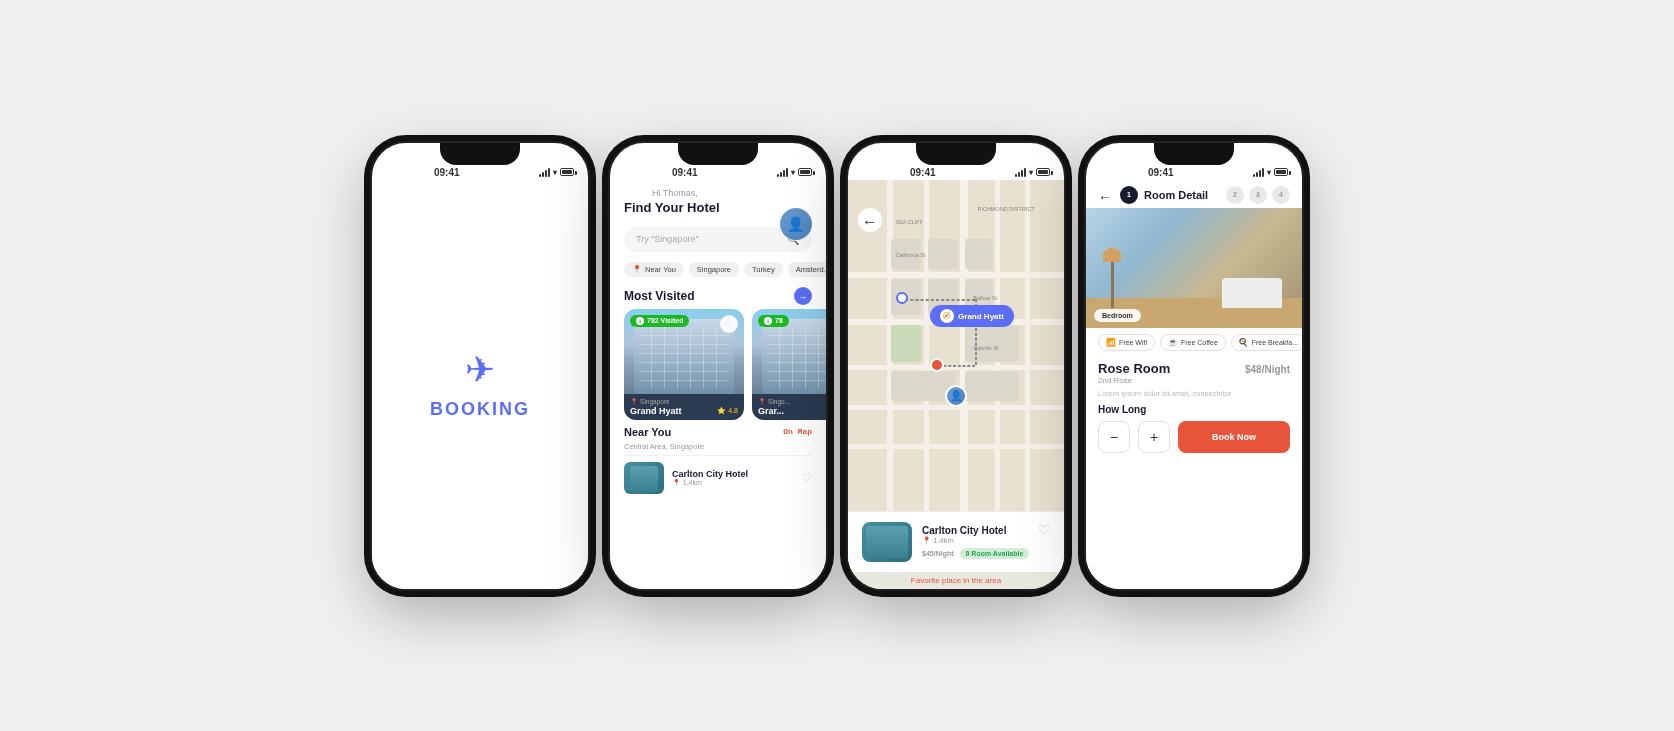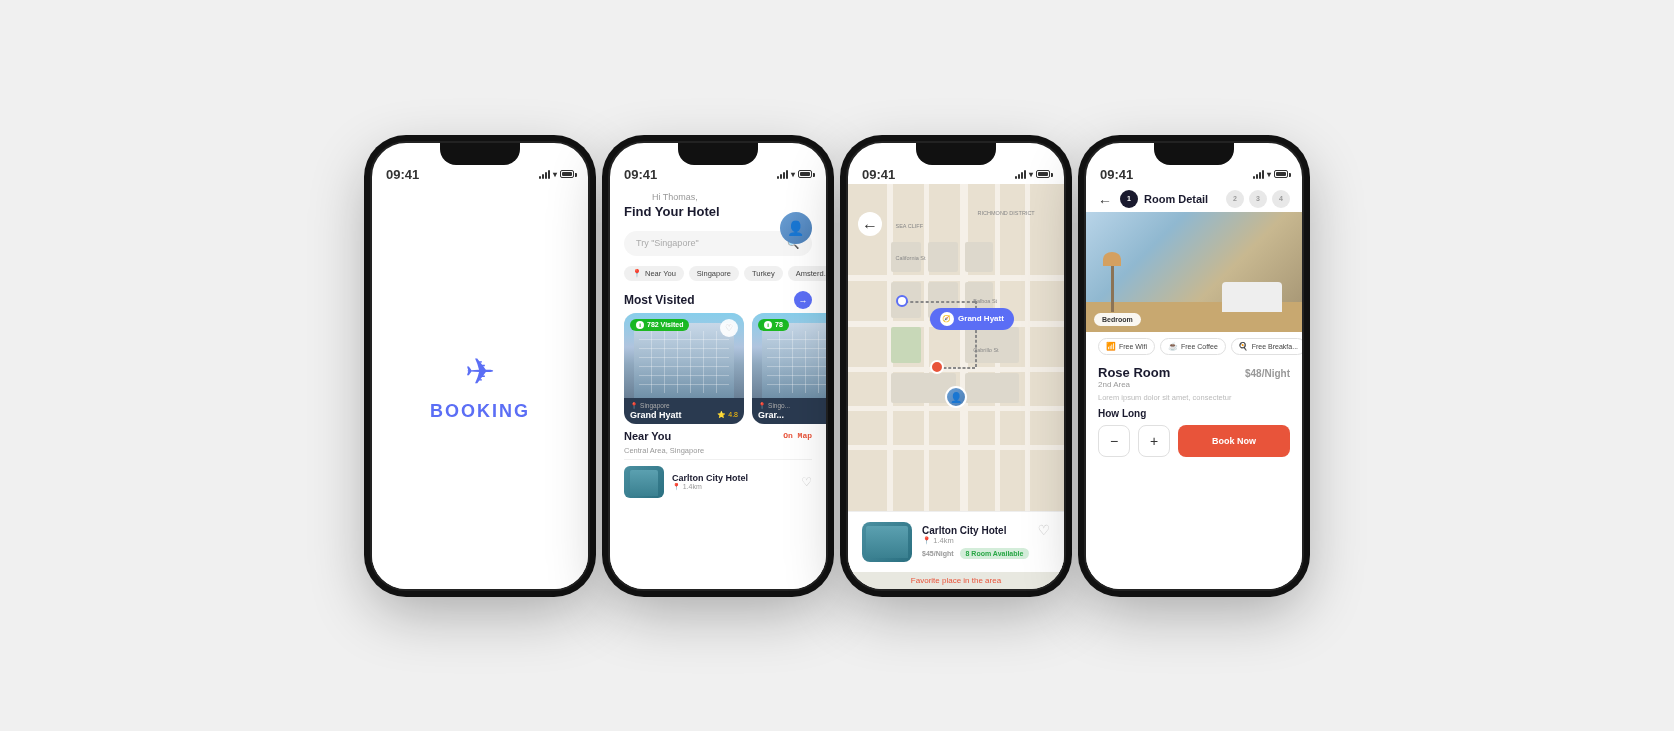--- a/index.html
+++ b/index.html
@@ -51,21 +51,21 @@
       display: flex;
       justify-content: space-between;
       align-items: center;
       padding: 6px 14px 2px;
       font-size: 8px;
       font-weight: 600;
       color: #333;
       flex-shrink: 0;
       margin-top: 18px;
     }
-    .status-bar .time { font-weight: 700; font-size: 13px; }
+    .status-bar .time { font-weight: 700; font-size: 10px; margin-left: 48px; }
     .status-icons { display: flex; gap: 3px; align-items: center; }
     .signal-bars { display: flex; gap: 1px; align-items: flex-end; }
     .signal-bar { width: 2px; background: #333; border-radius: 1px; }
     .bar1 { height: 3px; }
     .bar2 { height: 5px; }
     .bar3 { height: 7px; }
     .bar4 { height: 9px; }
     .wifi-icon { font-size: 8px; }
     .battery { width: 14px; height: 8px; border: 1.5px solid #333; border-radius: 2px; position: relative; }
     .battery::after { content: ''; position: absolute; right: -4px; top: 2px; width: 2px; height: 4px; background: #333; border-radius: 0 1px 1px 0; }
@@ -962,21 +962,21 @@
               <span>Free Breakfa...</span>
             </div>
           </div>
           <div class="room-info-section">
             <div class="room-name-row">
               <span class="room-name">Rose Room</span>
               <span class="room-price">
                 <span>$48</span><span>/Night</span>
               </span>
             </div>
-            <div class="room-floor">2nd Area</div>
+            <div class="room-floor">2nd Rose</div>
             <div class="room-desc">Lorem ipsum dolor sit amet, consectetur</div>
             <div class="how-long-label">How Long</div>
             <div class="how-long-controls">
               <div class="qty-btn">−</div>
               <div class="qty-btn">+</div>
               <div class="book-now-btn">Book Now</div>
             </div>
           </div>
         </div>
       </div>

